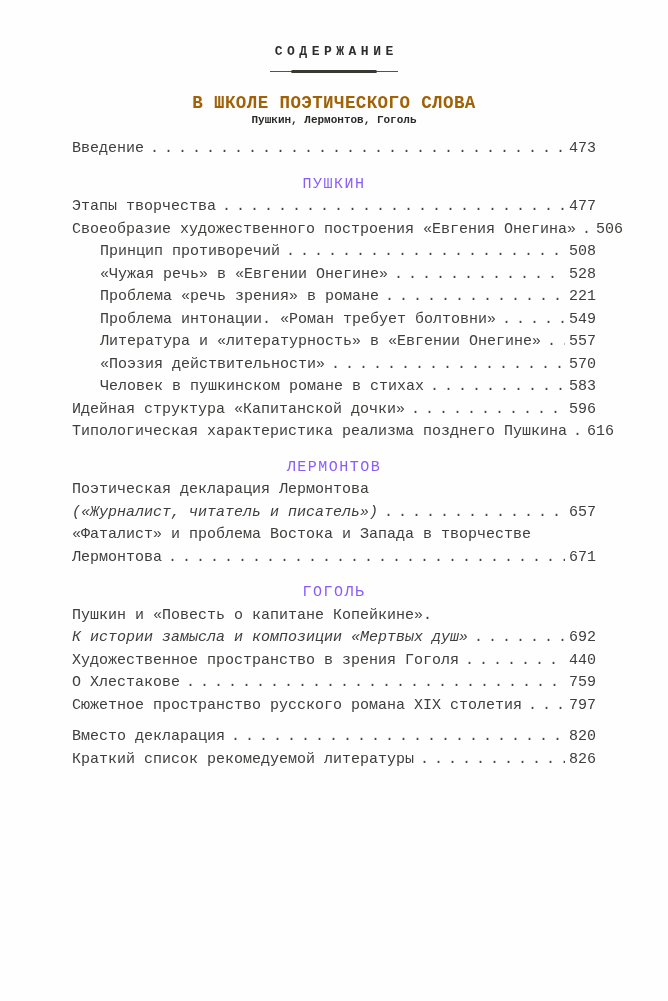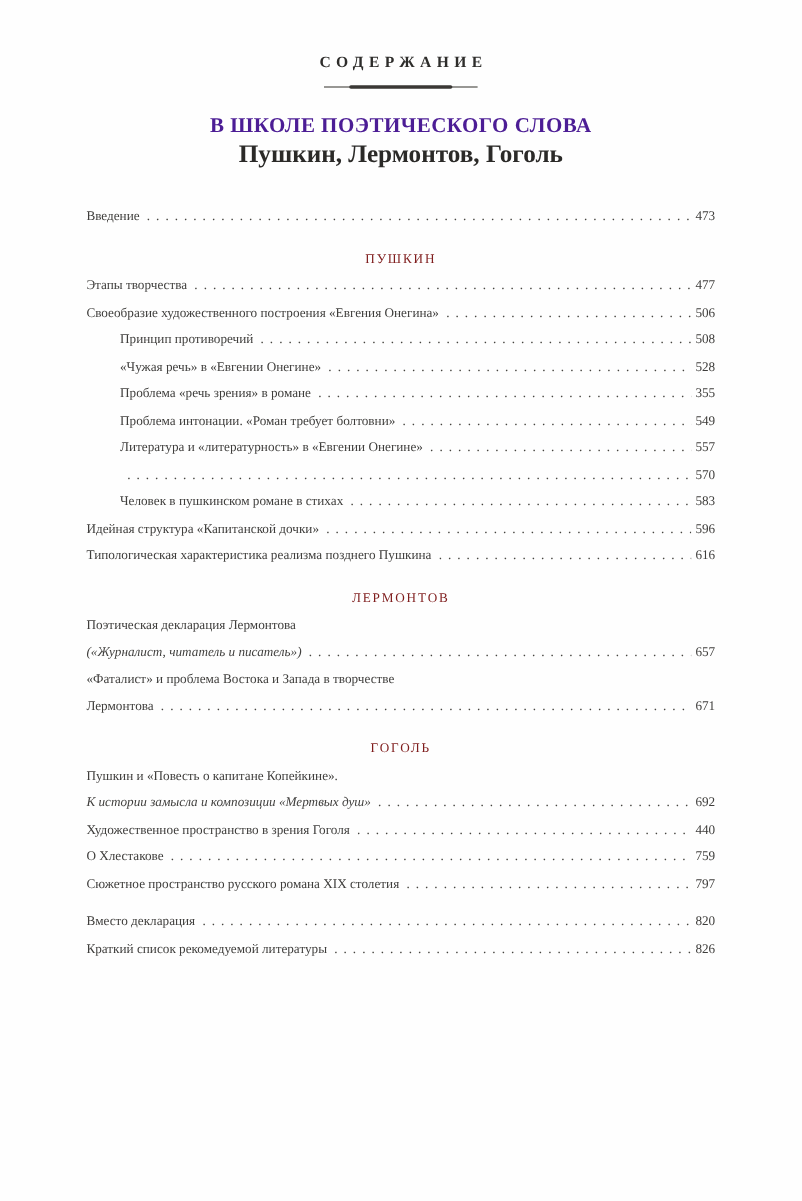--- a/index.html
+++ b/index.html
@@ -6,21 +6,21 @@
     margin: 0;
     padding: 0;
     background: #ffffff;
   }
   .page {
     position: relative;
     width: 668px;
     height: 1001px;
     background: #fefefe;
     overflow: hidden;
-    font-family: Liberation Serif, serif;
+    font-family: Liberation Mono, monospace;
   }
   .content {
     position: absolute;
     left: 72px;
     right: 72px;
     top: 44px;
   }
   .toc-header {
     text-align: center;
     font-weight: bold;
@@ -51,40 +51,40 @@
     height: 3px;
     background: #3a3835;
     border-radius: 1.5px;
   }
   .book-title {
     margin-top: 20px;
     text-align: center;
     font-weight: bold;
     font-size: 17.5px;
     letter-spacing: 0.4px;
-    color: #4c1d95;
+    color: #a16207;
   }
   .book-subtitle {
     margin-top: 1px;
     text-align: center;
     font-weight: bold;
-    font-size: 21px;
+    font-size: 11px;
     color: #2b2a28;
   }
   .toc {
-    margin-top: 28px;
-    font-size: 11px;
+    margin-top: 12px;
+    font-size: 15px;
     line-height: 22.5px;
     color: #3f3e3c;
   }
   .toc-section {
     text-align: center;
     letter-spacing: 1.5px;
     margin-top: 13px;
-    color: #7f1d1d;
+    color: #8b5cf6;
   }
   .toc-entry.indent { padding-left: 28px; }
   .toc-entry.gap { margin-top: 9px; }
   .toc-line { display: flex; align-items: baseline; }
   .toc-line .txt { white-space: nowrap; }
   .toc-line .txt.it { font-style: italic; }
   .dots {
     flex: 1 1 auto;
     overflow: hidden;
     white-space: nowrap;
@@ -145,39 +145,40 @@
           <div class="toc-line">
             <span class="txt">«Чужая речь» в «Евгении Онегине»</span>
             <span class="dots"></span>
             <span class="pg">528</span>
           </div>
         </div>
         <div class="toc-entry indent">
           <div class="toc-line">
             <span class="txt">Проблема «речь зрения» в романе</span>
             <span class="dots"></span>
-            <span class="pg">355</span>
+            <span class="pg">221</span>
           </div>
         </div>
         <div class="toc-entry indent">
           <div class="toc-line">
             <span class="txt">Проблема интонации. «Роман требует болтовни»</span>
             <span class="dots"></span>
             <span class="pg">549</span>
           </div>
         </div>
         <div class="toc-entry indent">
           <div class="toc-line">
             <span class="txt">Литература и «литературность» в «Евгении Онегине»</span>
             <span class="dots"></span>
             <span class="pg">557</span>
           </div>
         </div>
         <div class="toc-entry indent">
           <div class="toc-line">
+            <span class="txt">«Поэзия действительности»</span>
             <span class="dots"></span>
             <span class="pg">570</span>
           </div>
         </div>
         <div class="toc-entry indent">
           <div class="toc-line">
             <span class="txt">Человек в пушкинском романе в стихах</span>
             <span class="dots"></span>
             <span class="pg">583</span>
           </div>

